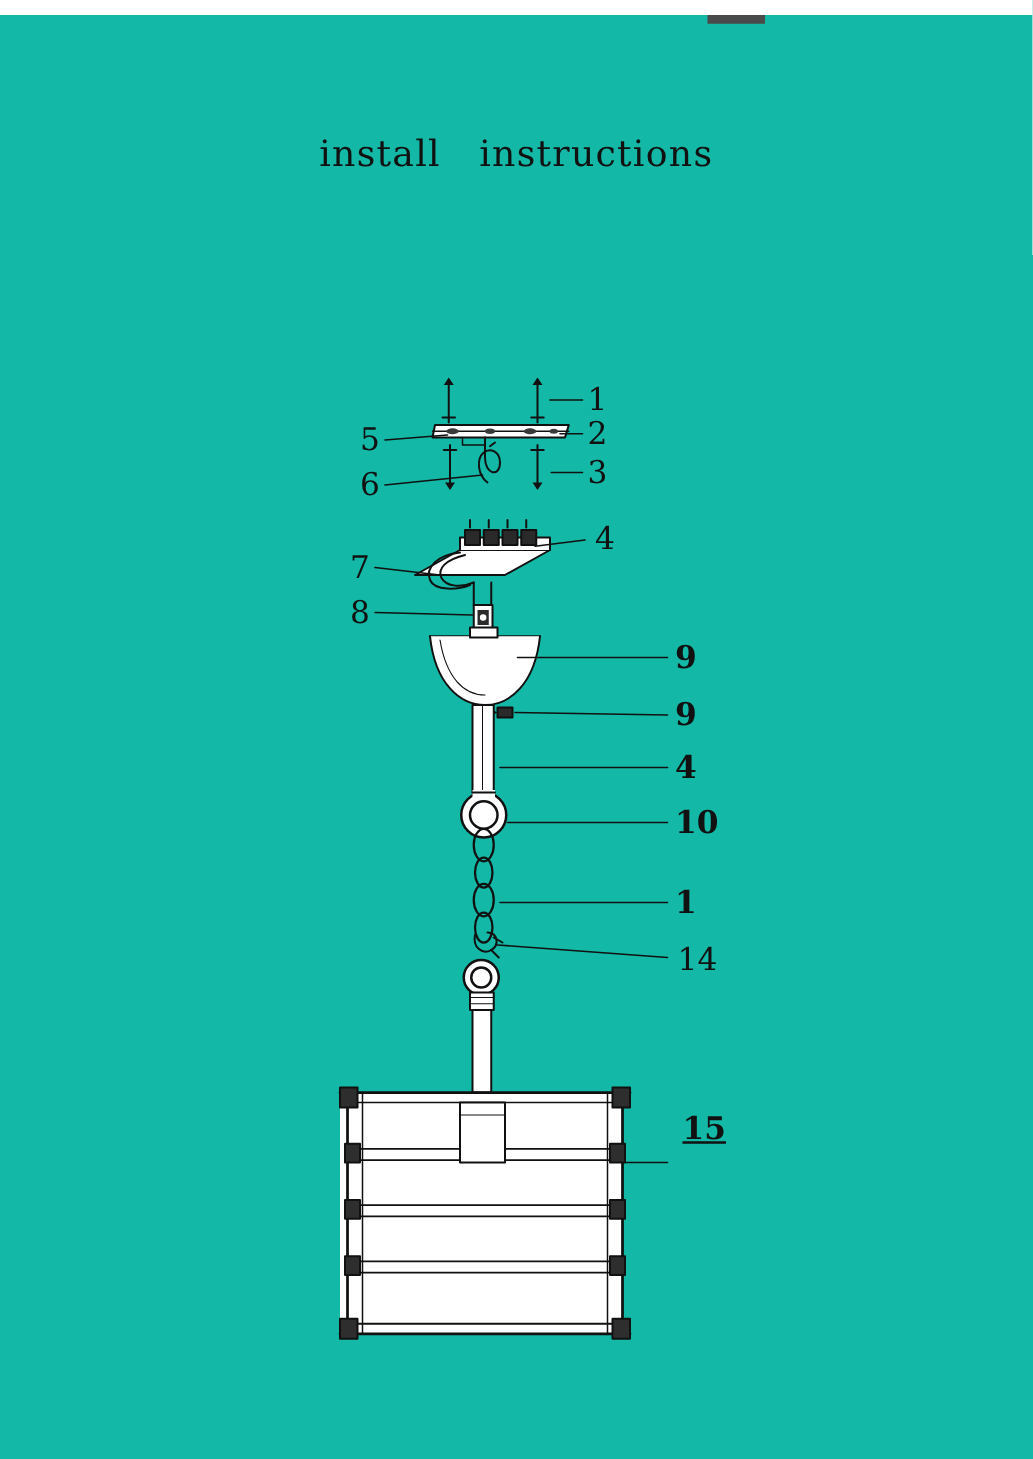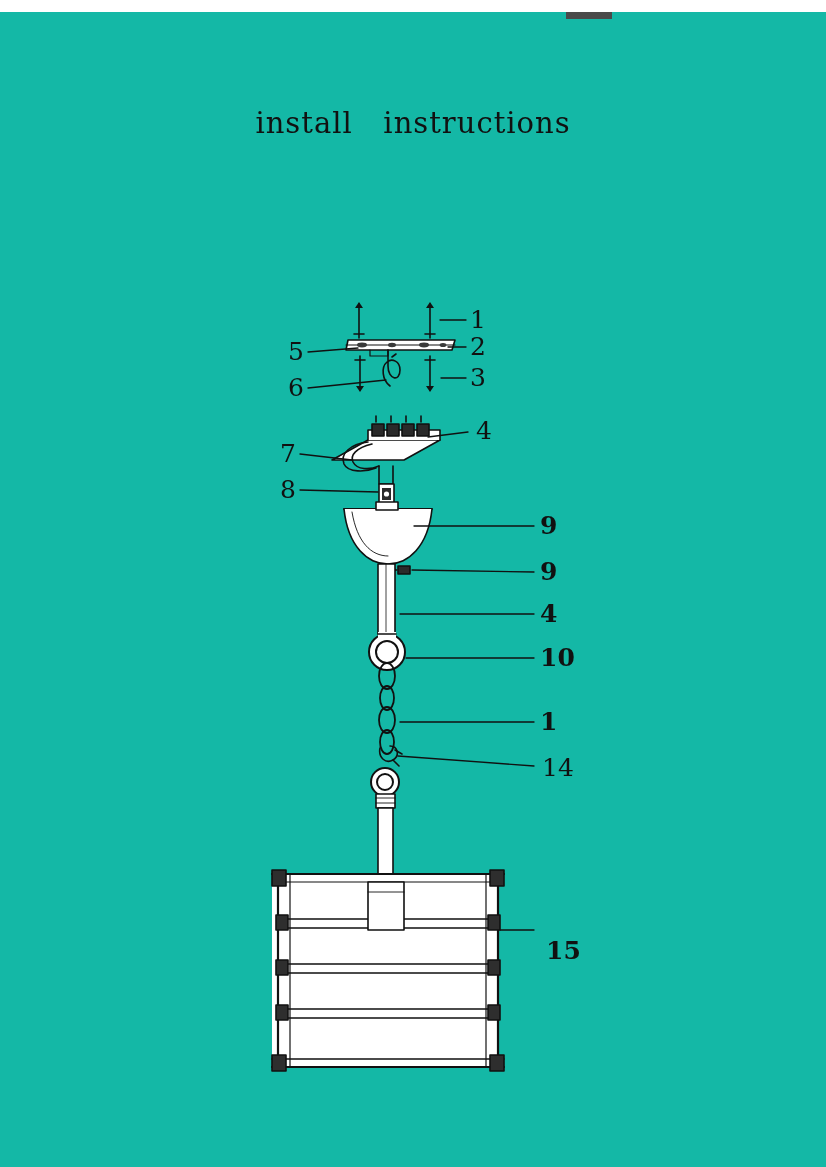--- a/index.html
+++ b/index.html
@@ -245,16 +245,16 @@
     <div class="callout small" style="left:288px; top:77px;">5</div>
     <div class="callout small" style="left:288px; top:113px;">6</div>
     <div class="callout small" style="left:280px; top:179px;">7</div>
     <div class="callout small" style="left:280px; top:215px;">8</div>
     <div class="callout big" style="left:540px; top:251px;">9</div>
     <div class="callout big" style="left:540px; top:297px;">9</div>
     <div class="callout big" style="left:540px; top:339px;">4</div>
     <div class="callout big" style="left:540px; top:383px;">10</div>
     <div class="callout big" style="left:540px; top:447px;">1</div>
     <div class="callout small" style="left:542px; top:493px;text-align:right;">14</div>
-    <div class="callout big" style="left:546px; top:676px;">15</div>
+    <div class="callout big" style="left:546px; top:628px;text-decoration:underline;">15</div>
   </div>
 
 </div>
 
 </body></html>

